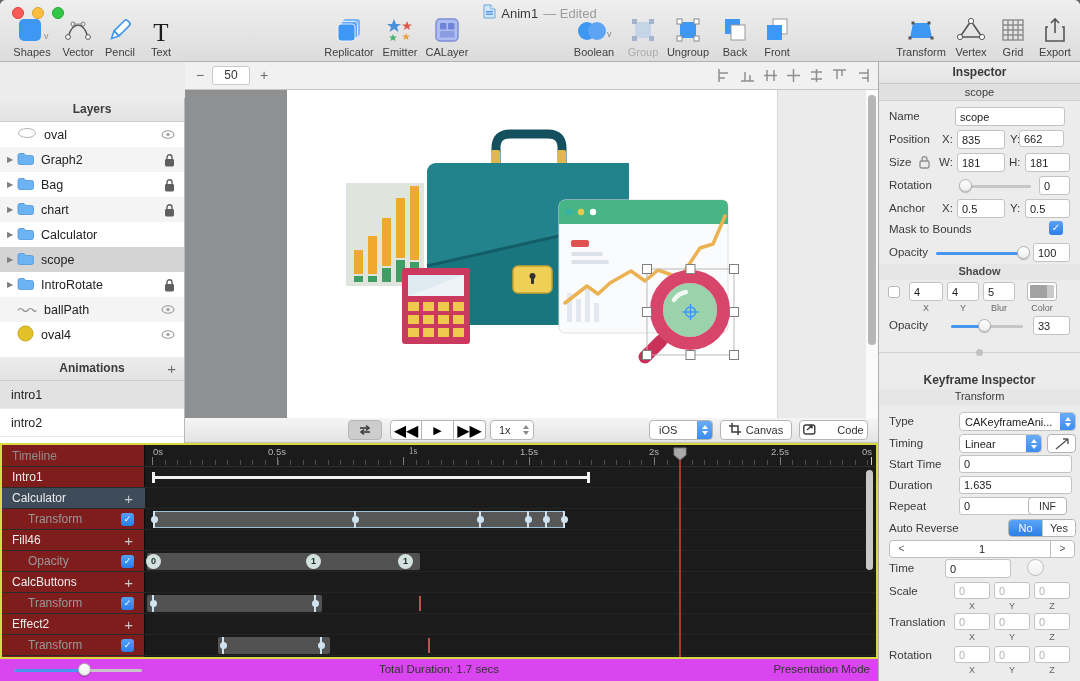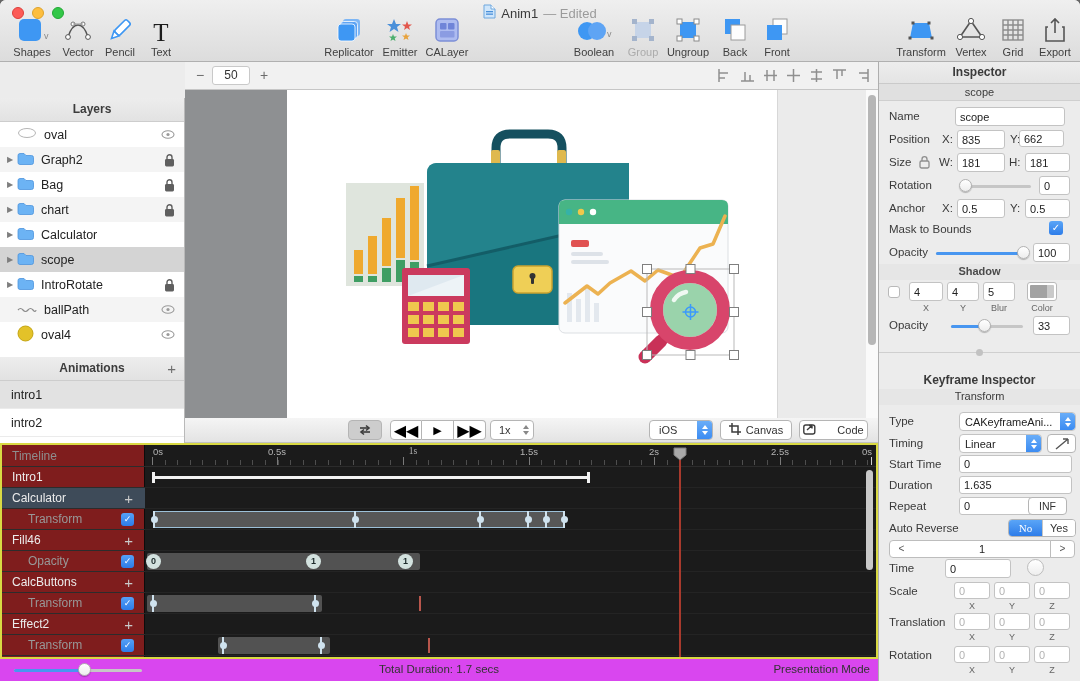--- a/index.html
+++ b/index.html
@@ -61,21 +61,21 @@
   .ifield.dim{color:#b3b3b3;}
   .ilbl{font-size:11.5px;color:#3a3a3a;}
   .axlbl{font-size:9px;color:#666;text-align:center;}
   .track{height:3px;background:#c6c6c6;border-radius:2px;}
   .tfill{height:3px;background:#4896f0;border-radius:2px;}
   .thumbc{width:13px;height:13px;border-radius:50%;background:linear-gradient(#fff,#ededed);border:1px solid #b2b2b2;box-shadow:0 1px 1px rgba(0,0,0,.25);}
   .cbx{width:14px;height:14px;border-radius:3px;background:linear-gradient(#5aa5f7,#2e7de9);color:#fff;font-size:10px;line-height:14px;text-align:center;}
   .ucbx{width:12px;height:12px;border:1px solid #b9b9b9;border-radius:3px;background:#fff;}
   .ddown{background:#fff;border:1px solid #c3c3c3;border-radius:4px;display:flex;align-items:center;font-size:11px;color:#222;padding-left:5px;overflow:hidden;white-space:nowrap;}
   .segNY{display:flex;height:18px;border:1px solid #b5b5b5;border-radius:4px;overflow:hidden;font-size:11px;}
-  .segNY .no{width:33px;background:linear-gradient(#5aa5f7,#2e7de9);color:#fff;text-align:center;line-height:17px;font-family:Liberation Serif, serif;}
+  .segNY .no{width:33px;background:linear-gradient(#5aa5f7,#2e7de9);color:#fff;text-align:center;line-height:17px;}
   .segNY .yes{width:33px;background:#fff;color:#333;text-align:center;line-height:17px;border-left:1px solid #c5c5c5;}
   .pagerbtn{background:#fff;border:1px solid #bdbdbd;font-size:10px;color:#555;text-align:center;line-height:16px;}
   
   #timeline{left:0;top:443px;width:878px;height:216px;background:#1b1b1b;border:2px solid #d9d943;}
   #tlleft{left:0;top:0;width:143px;height:212px;background:#7f1d1d;border-right:1px solid #0c0c0c;}
   .trow{position:absolute;left:0;width:143px;height:21px;display:flex;align-items:center;font-size:12px;color:#ececec;padding-left:10px;border-bottom:1px solid #2c2c2c;}
   .trow.prop{color:#989898;padding-left:26px;}
   .trow.selrow{background:#3e4b59;}
   .trow .tplus{position:absolute;right:12px;font-size:15px;color:#c9c9c9;font-weight:300;}
   .tcbx{position:absolute;right:11px;width:13px;height:13px;border-radius:3px;background:linear-gradient(#55a0f6,#2d7ce8);color:#fff;font-size:9px;line-height:13px;text-align:center;}

